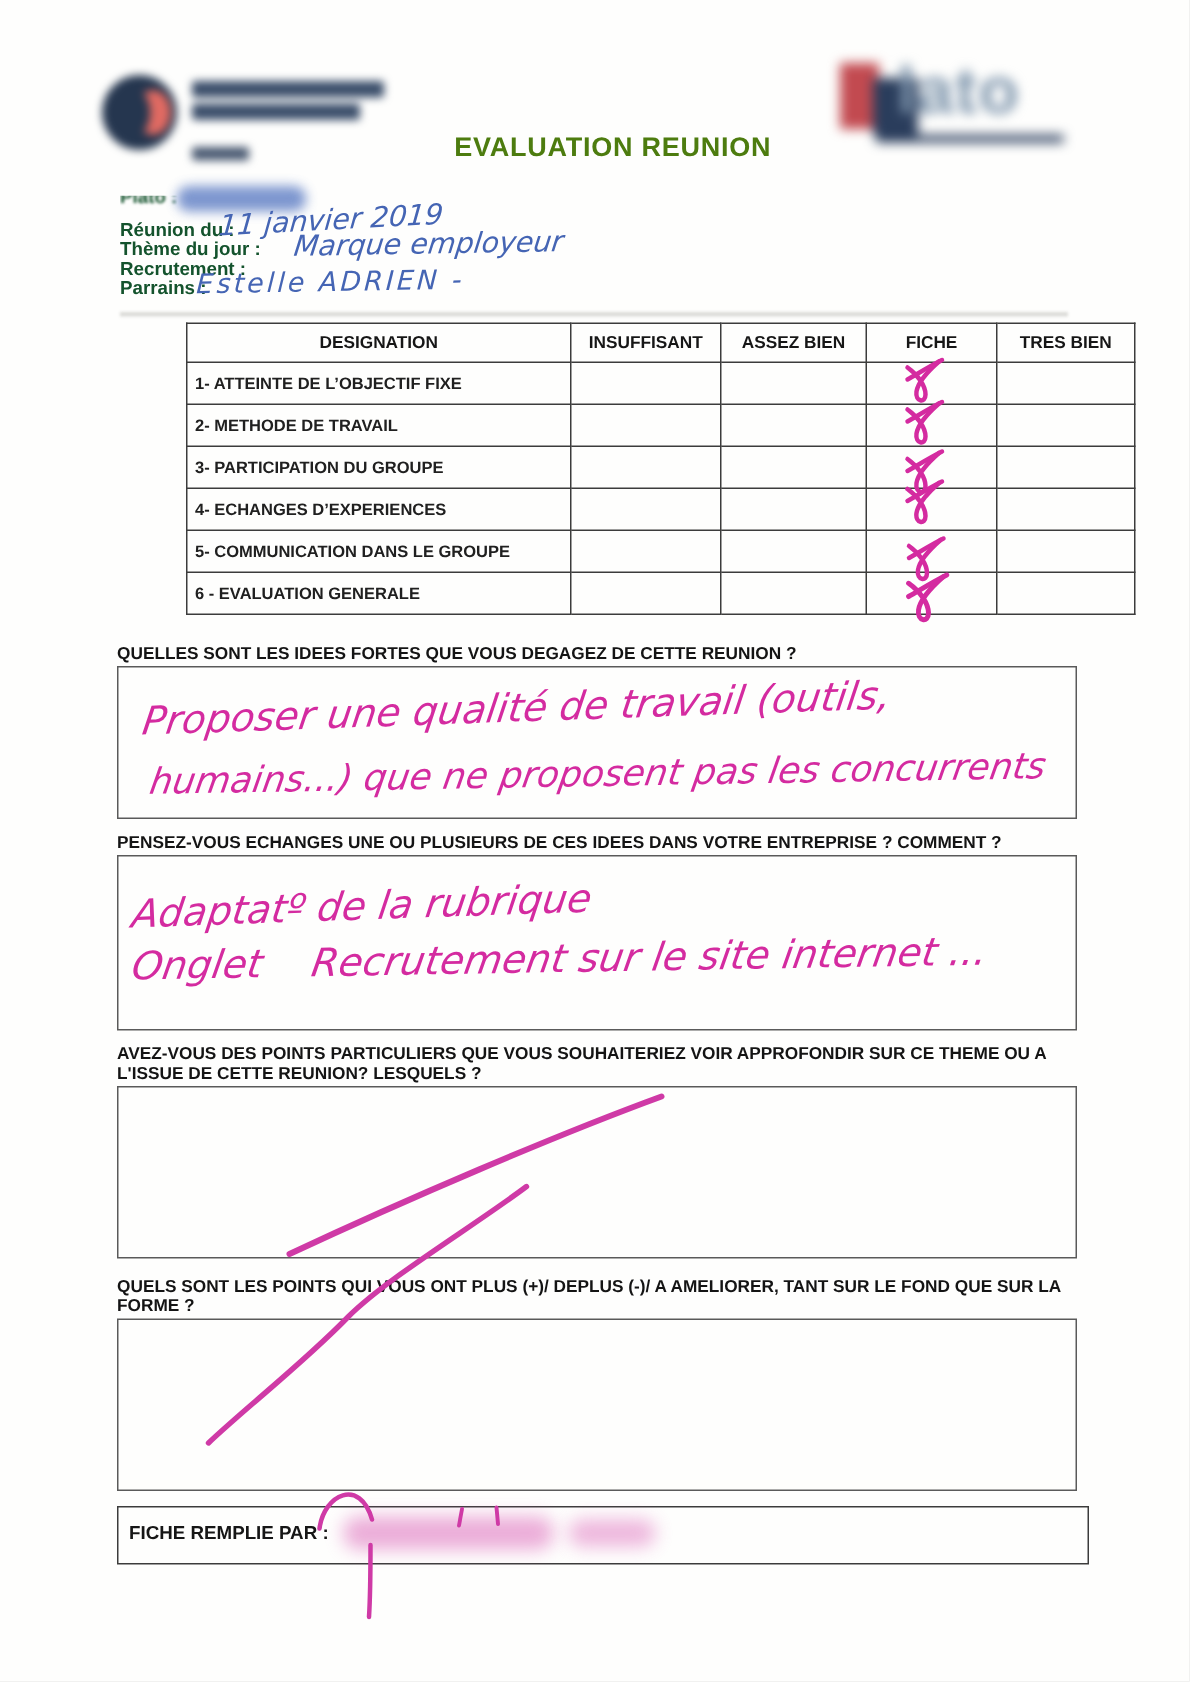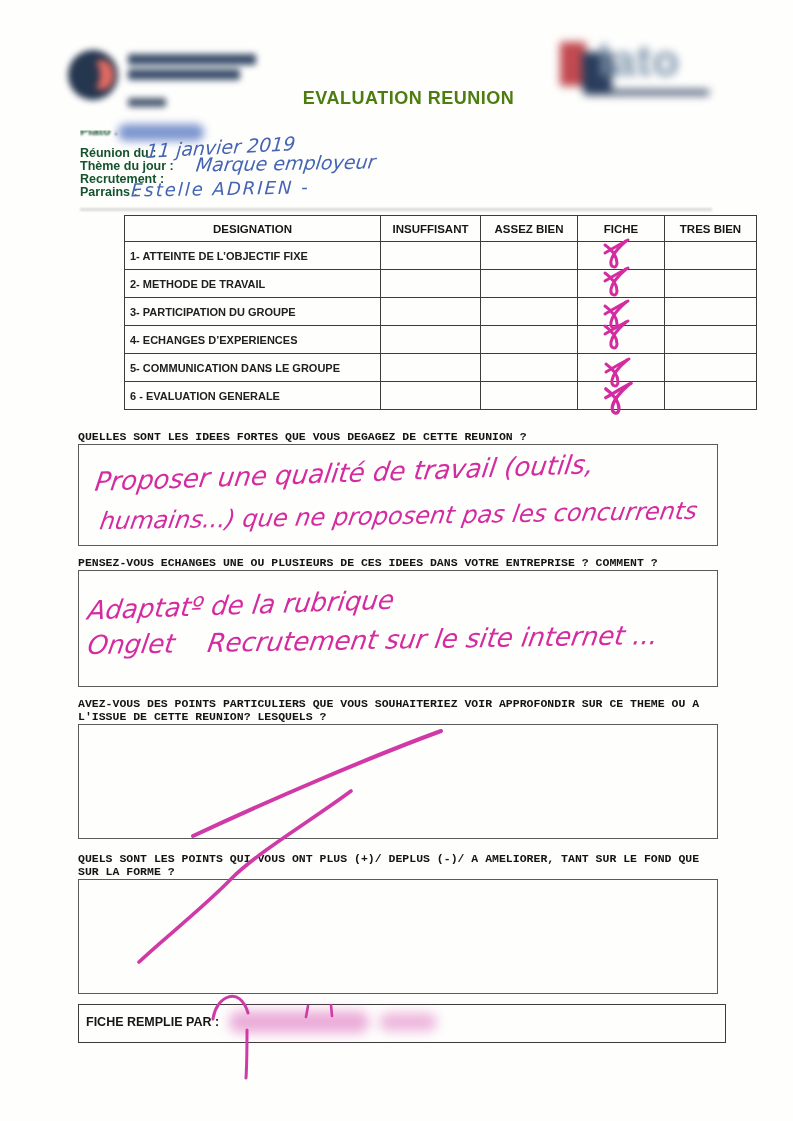--- a/index.html
+++ b/index.html
@@ -38,21 +38,21 @@
   .mv3{left:131px;top:178px;font-size:18px;letter-spacing:2px;transform:rotate(-1deg) skewX(-4deg);}
   
   .rate-table{position:absolute;left:81px;top:215px;border-collapse:collapse;table-layout:fixed;margin-left:43px;}
   .rate-table th,.rate-table td{border:1.6px solid #3c3c3c;padding:0 5px;overflow:visible;}
   .rate-table th{height:25px;font-size:11.5px;font-weight:bold;text-align:center;color:#161616;}
   .rate-table td{height:27px;font-size:11px;font-weight:600;color:#202020;position:relative;}
   .rate-table tr.bold-row td{font-weight:800;}
   .chk{position:absolute;left:24px;top:-5px;width:30px;height:38px;overflow:visible;pointer-events:none;}
   .chk path{fill:none;stroke:#d42ba0;stroke-width:3;stroke-linecap:round;}
   
-  .q-label{position:absolute;left:78px;width:648px;font-size:11.5px;font-weight:bold;color:#141414;line-height:13px;font-family:Liberation Mono, monospace;}
+  .q-label{position:absolute;left:78px;width:648px;font-size:11.5px;font-weight:bold;color:#141414;line-height:13px;}
   .a-box{position:absolute;left:78px;width:638px;border:1.4px solid #5a5a5a;background:transparent;}
   .ans-line{position:absolute;font-size:26px;}
   
   .fiche-box{position:absolute;left:78px;top:1004px;width:646px;height:37px;border:1.6px solid #3c3c3c;}
   .fiche-label{position:absolute;left:7px;top:10px;font-size:12.5px;font-weight:bold;color:#161616;white-space:nowrap;}
   .sig-smudge{position:absolute;left:150px;top:6px;width:140px;height:22px;border-radius:10px;
     background:#d95cb4;opacity:.5;filter:blur(6px);}
   .sig-smudge2{position:absolute;left:300px;top:8px;width:58px;height:18px;border-radius:9px;
     background:#d95cb4;opacity:.45;filter:blur(6px);}
   

